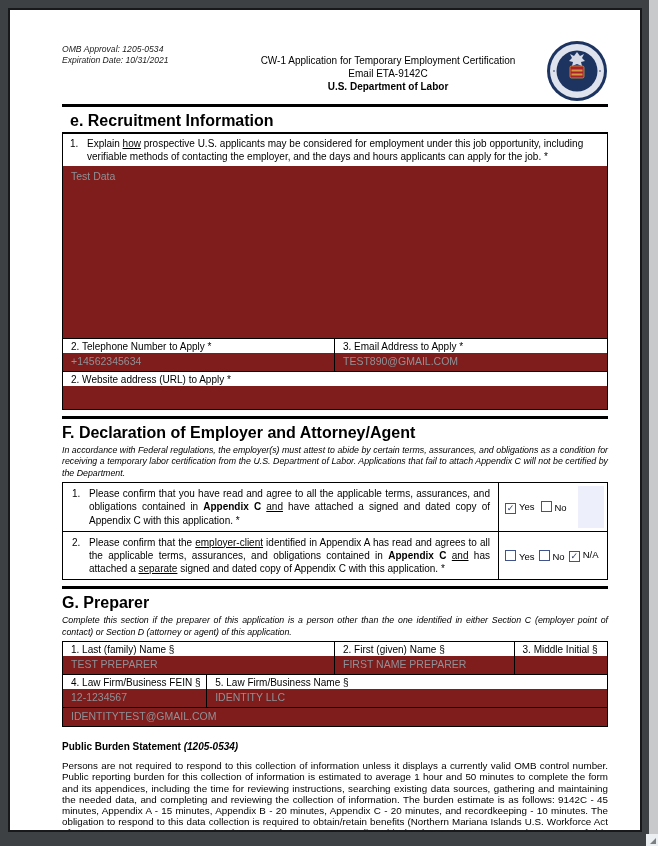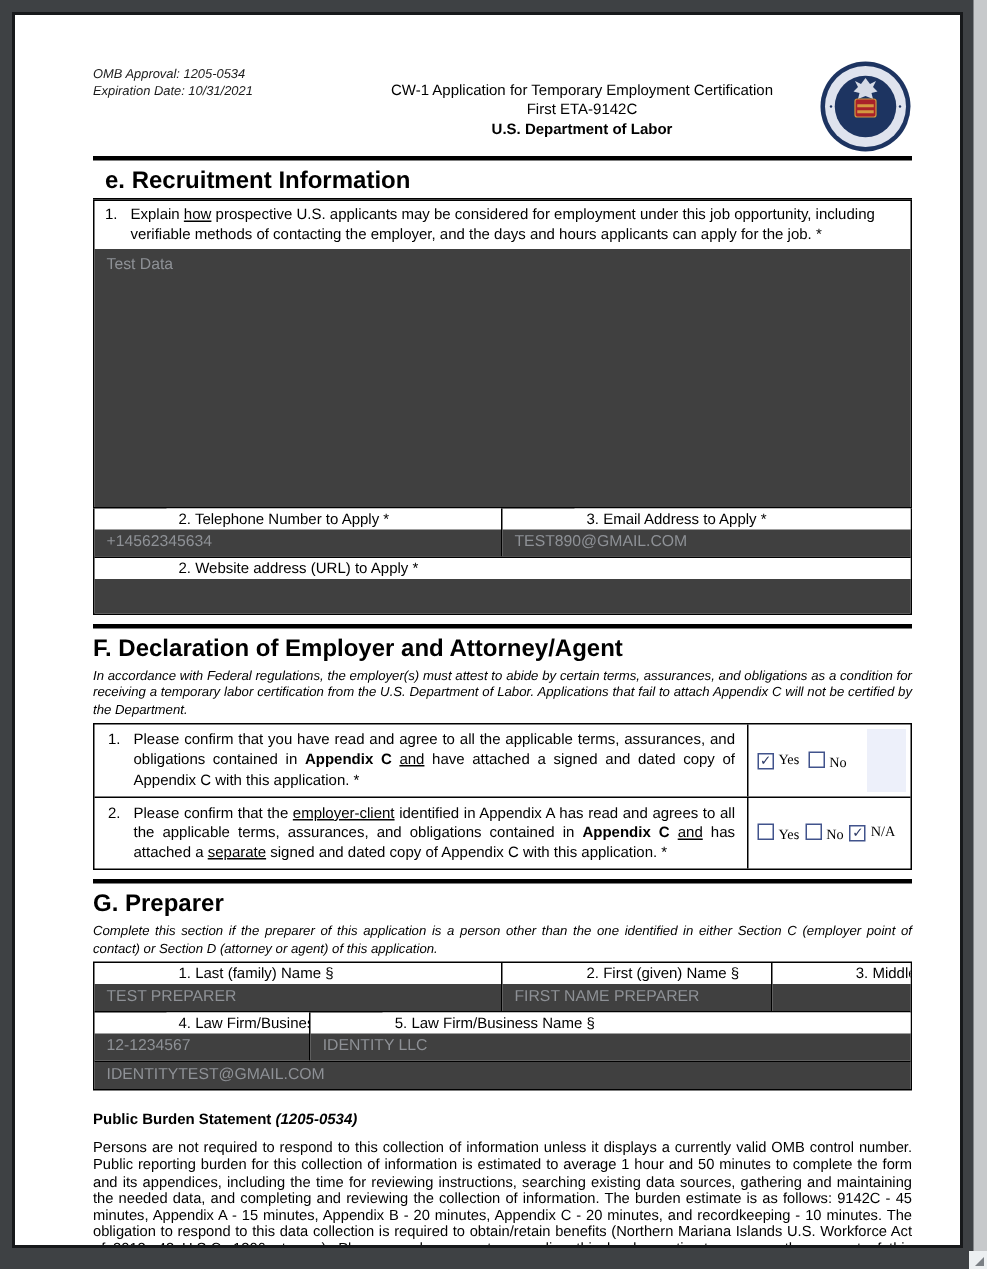--- a/index.html
+++ b/index.html
@@ -32,43 +32,43 @@
   .titles .b{font-weight:bold;}
   .seal{width:62px;height:62px;flex:0 0 62px;margin-top:0;}
   .thick{height:3px;background:#000;margin:2px 0;}
   
   .sec-title{font-weight:bold;font-size:16px;padding:3px 0 2px 8px;}
   .sec-title.ruled{border-bottom:1.5px solid #000;margin-bottom:0;}
   .sec-intro{font-size:8.8px;font-style:italic;line-height:1.3;margin:1px 0 3px 0;text-align:justify;}
   .box{border:1.5px solid #000;}
   .u{text-decoration:underline;text-align:center;}
   .bb{font-weight:bold;}
-  .field{background:#404040;color:#8e9196;font-size:10.5px;}
-  .lbl{font-size:10px;padding:2px 6px 1px 8px;background:#fff;white-space:nowrap;overflow:hidden;margin-left:48px;}
+  .field{background:#7f1d1d;color:#8e9196;font-size:10.5px;}
+  .lbl{font-size:10px;padding:2px 6px 1px 8px;background:#fff;white-space:nowrap;overflow:hidden;}
   .val{padding:2px 6px 3px 8px;min-height:13px;}
   
   .q{position:relative;padding:3px 8px 3px 24px;font-size:10px;line-height:1.3;}
   .qnum{position:absolute;left:7px;top:3px;}
   .ta{height:172px;padding:4px 8px;box-sizing:border-box;}
   .grid2{display:flex;flex-wrap:wrap;border-top:none;}
   .cell{box-sizing:border-box;}
   .w50{width:50%;}
   .w100{width:100%;}
   .br{border-right:1.2px solid #000;}
   .bt{border-top:1.2px solid #000;}
   .val-empty{height:18px;}
   
   .dec-row{display:flex;border-bottom:1.2px solid #000;}
   .dec-row:last-child{border-bottom:none;}
   .dec-q{flex:1;position:relative;padding:4px 8px 4px 26px;font-size:10px;line-height:1.32;border-right:1.2px solid #000;text-align:justify;}
   .dec-q .qnum{left:9px;top:4px;}
   .dec-opts{width:102px;flex:0 0 102px;display:flex;align-items:center;padding-left:6px;font-size:9.5px;position:relative;}
   .cb{display:inline-block;width:9px;height:9px;border:1px solid #41538c;background:#fff;
       font-size:9px;line-height:8px;text-align:center;color:#2c3a66;margin-right:3px;vertical-align:-1px;}
-  .opt{margin-right:6px;white-space:nowrap;font-family:Liberation Serif, serif;}
+  .opt{margin-right:6px;white-space:nowrap;}
   .patch{position:absolute;right:3px;top:3px;bottom:3px;width:26px;background:#edf0fa;}
   
   .prep-row{display:flex;border-bottom:1.2px solid #000;}
   .prep-row:last-child{border-bottom:none;}
   
   .burden{margin-top:14px;}
   .burden-title{font-size:10px;font-weight:bold;margin-bottom:8px;}
   .burden-title .it{font-style:italic;}
   .burden-body{font-size:9.8px;line-height:11.2px;text-align:justify;}
 </style>
@@ -81,21 +81,21 @@
 
 <div class="page">
 
   <div class="hdr">
     <div class="omb">
       <div>OMB Approval: 1205-0534</div>
       <div>Expiration Date: 10/31/2021</div>
     </div>
     <div class="titles">
       <div>CW-1 Application for Temporary Employment Certification</div>
-      <div>First ETA-9142C</div>
+      <div>Email ETA-9142C</div>
       <div class="b bb">U.S. Department of Labor</div>
     </div>
     <div class="seal">
       <svg viewBox="0 0 62 62" width="62" height="62">
         <circle cx="31" cy="31" r="30" fill="#1d3461"></circle>
         <circle cx="31" cy="31" r="27" fill="#dfe3ee"></circle>
         <circle cx="31" cy="31" r="20.5" fill="#1d3461"></circle>
         <g opacity="0.9">
           <path d="M31 12 l3 4 4-2 -2 4 3 3 -4 1 1 4 -5-2 -5 2 1-4 -4-1 3-3 -2-4 4 2 z" fill="#e9edf5"></path>
           <rect x="24" y="26" width="14" height="12" rx="1.5" fill="#b92025" stroke="#e8a33d" stroke-width="0.8"></rect>

